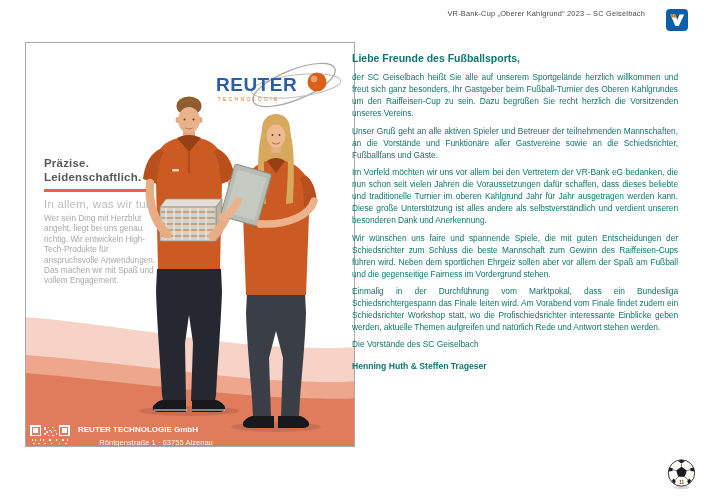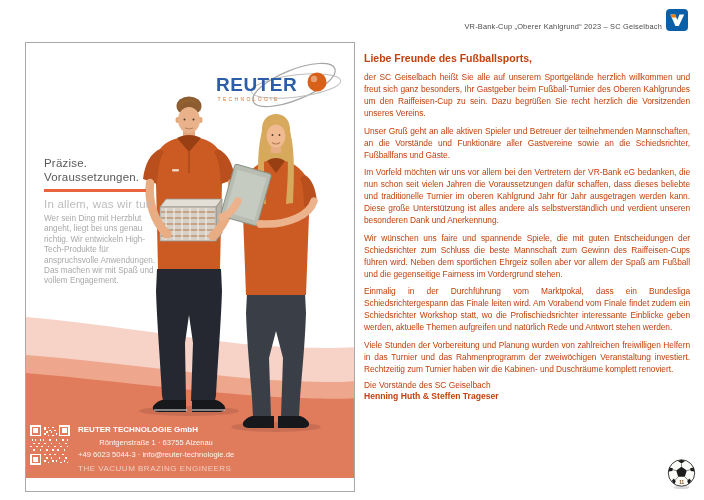--- a/index.html
+++ b/index.html
@@ -1,50 +1,50 @@
 <!DOCTYPE html>
 <html><head>
 <meta charset="utf-8">
 <style>
   * { margin:0; padding:0; box-sizing:border-box; }
   html,body { width:704px; height:500px; background:#ffffff; overflow:hidden;
               font-family:"Liberation Sans", sans-serif; }
   #page { position:relative; width:704px; height:500px; background:#fff; }
 
   
-  .hdr { position:absolute; top:9px; right:16px; display:flex; align-items:flex-end; gap:4px; }
+  .hdr { position:absolute; top:9px; right:16px; display:flex; align-items:flex-start; gap:21px; }
   .hdr-title { font-size:7.4px; color:#4b4b4b; letter-spacing:.2px; }
   .vr-logo { width:22px; height:22px; display:block; }
 
   
-  .ad { position:absolute; left:25px; top:42px; width:330px; height:450px;
+  .ad { position:absolute; left:25px; top:42px; width:330px; height:405px;
         background:#fff; border:1px solid #a9a9a9; overflow:hidden; }
   .ad-photo { position:absolute; left:0; top:0; width:330px; height:435px; }
 
   .reuter-logo { position:absolute; top:14px; right:12px; width:128px; height:60px; }
 
   .ad-copy { position:absolute; left:18px; top:114px; width:120px; }
-  .ad-h { font-size:11.5px; font-weight:normal; color:#58585a; line-height:13.5px; letter-spacing:.2px; }
+  .ad-h { font-size:11.5px; font-weight:bold; color:#58585a; line-height:13.5px; letter-spacing:.2px; }
   .ad-divider { width:102px; height:3px; background:#e8643c; margin:5px 0 6px 0; }
   .ad-sub { font-size:11.5px; color:#bcbcbc; letter-spacing:.2px; }
   .ad-body { margin-top:4px; width:112px; font-size:8.2px; line-height:10.4px; color:#a9a9a9; }
 
   .ad-footer { position:absolute; left:4px; top:382px; display:flex; gap:8px; align-items:flex-start; }
   .qr { width:40px; height:40px; display:block; }
   .ad-f-company { font-size:8px; font-weight:bold; color:#ffffff; }
   .ad-f-line { font-size:7.6px; color:rgba(255,255,255,.92); margin-top:3.5px;text-align:center; }
   .ad-f-slogan { font-size:8px; color:rgba(255,255,255,.62); margin-top:5px; letter-spacing:.5px; }
 
   
-  .letter { position:absolute; left:364px; top:52px; width:326px; color:#c2410c; }
+  .letter { position:absolute; left:352px; top:52px; width:326px; color:#0f766e; }
   .salutation { font-size:10.5px; font-weight:bold; margin-bottom:7px; }
   .letter p { font-size:8.4px; line-height:12px; text-align:justify;
               letter-spacing:-.05px; margin-bottom:5.5px; }
   .closing { font-size:8.4px; margin-top:3px; }
-  .signature { font-size:8.6px; font-weight:bold; margin-top:1px; }
+  .signature { font-size:8.6px; font-weight:bold; margin-top:12px; }
 
   .ball { position:absolute; left:666px; top:458px; width:31px; height:32px; }
 </style>
 </head>
 <body>
 
 <div id="page">
 
   <div class="hdr">
     <span class="hdr-title">VR-Bank-Cup „Oberer Kahlgrund“ 2023  –  SC Geiselbach</span>
@@ -148,21 +148,21 @@
       <ellipse cx="80" cy="28" rx="44" ry="15" fill="none" stroke="#a6a6a6" stroke-width="1.2" transform="rotate(-22 80 28)"></ellipse>
       <ellipse cx="82" cy="29" rx="45" ry="11" fill="none" stroke="#bdbdbd" stroke-width="1" transform="rotate(-7 82 29)"></ellipse>
       <text x="2" y="34" font-size="19" font-weight="bold" fill="#2b5ea7" letter-spacing="0.5">REUTER</text>
       <text x="3.5" y="44" font-size="5" fill="#d0752f" letter-spacing="2.35">TECHNOLOGIE</text>
       <circle cx="103" cy="25" r="9.5" fill="#d86018"></circle>
       <circle cx="100" cy="22" r="3.2" fill="rgba(255,255,255,0.4)"></circle>
     </svg>
 
     <div class="ad-copy">
       <div class="ad-h">Präzise.</div>
-      <div class="ad-h">Voraussetzungen.</div>
+      <div class="ad-h">Leidenschaftlich.</div>
       <div class="ad-divider"></div>
       <div class="ad-sub">In allem, was wir tun</div>
       <div class="ad-body">Wer sein Ding mit Herzblut angeht, liegt bei uns genau richtig. Wir entwickeln High-Tech-Produkte für anspruchsvolle Anwendungen. Das machen wir mit Spaß und vollem Engagement.</div>
     </div>
 
     <div class="ad-footer">
       <svg class="qr" viewBox="0 0 25 25" shape-rendering="crispEdges">
         <g fill="#ffffff">
           <path d="M0,0 h7 v7 h-7 Z M1,1 v5 h5 v-5 Z" fill-rule="evenodd"></path>
           <rect x="2" y="2" width="3" height="3"></rect>
@@ -235,21 +235,20 @@
     </div>
   </div>
 
   <div class="letter">
     <div class="salutation">Liebe Freunde des Fußballsports,</div>
     <p>der SC Geiselbach heißt Sie alle auf unserem Sportgelände herzlich willkommen und freut sich ganz besonders, Ihr Gastgeber beim Fußball-Turnier des Oberen Kahlgrundes um den Raiffeisen-Cup zu sein. Dazu begrüßen Sie recht herzlich die Vorsitzenden unseres Vereins.</p>
     <p>Unser Gruß geht an alle aktiven Spieler und Betreuer der teilnehmenden Mannschaften, an die Vorstände und Funktionäre aller Gastvereine sowie an die Schiedsrichter, Fußballfans und Gäste.</p>
     <p>Im Vorfeld möchten wir uns vor allem bei den Vertretern der VR-Bank eG bedanken, die nun schon seit vielen Jahren die Voraussetzungen dafür schaffen, dass dieses beliebte und traditionelle Turnier im oberen Kahlgrund Jahr für Jahr ausgetragen werden kann. Diese große Unterstützung ist alles andere als selbstverständlich und verdient unseren besonderen Dank und Anerkennung.</p>
     <p>Wir wünschen uns faire und spannende Spiele, die mit guten Entscheidungen der Schiedsrichter zum Schluss die beste Mannschaft zum Gewinn des Raiffeisen-Cups führen wird. Neben dem sportlichen Ehrgeiz sollen aber vor allem der Spaß am Fußball und die gegenseitige Fairness im Vordergrund stehen.</p>
     <p>Einmalig in der Durchführung vom Marktpokal, dass ein Bundesliga Schiedsrichtergespann das Finale leiten wird. Am Vorabend vom Finale findet zudem ein Schiedsrichter Workshop statt, wo die Profischiedsrichter interessante Einblicke geben werden, aktuelle Themen aufgreifen und natürlich Rede und Antwort stehen werden.</p>
-    <p>Viele Stunden der Vorbereitung und Planung wurden von zahlreichen freiwilligen Helfern in das Turnier und das Rahmenprogramm der zweiwöchigen Veranstaltung investiert. Rechtzeitig zum Turnier haben wir die Kabinen- und Duschräume komplett renoviert.</p>
     <div class="closing">Die Vorstände des SC Geiselbach</div>
     <div class="signature">Henning Huth &amp; Steffen Trageser</div>
   </div>
 
   <svg class="ball" viewBox="0 0 31 32">
     <ellipse cx="15.5" cy="29.5" rx="8" ry="1.6" fill="rgba(0,0,0,0.15)"></ellipse>
     <circle cx="15.5" cy="15" r="13.2" fill="#fbfbf8" stroke="#2a2a2a" stroke-width="0.9"></circle>
     <polygon points="15.5,8.8 20.8,12.6 18.8,18.8 12.2,18.8 10.2,12.6" fill="#1c1c1c"></polygon>
     <g fill="#1c1c1c">
       <path d="M15.5,1.8 L19,3 L15.5,5.6 L12,3 Z"></path>

